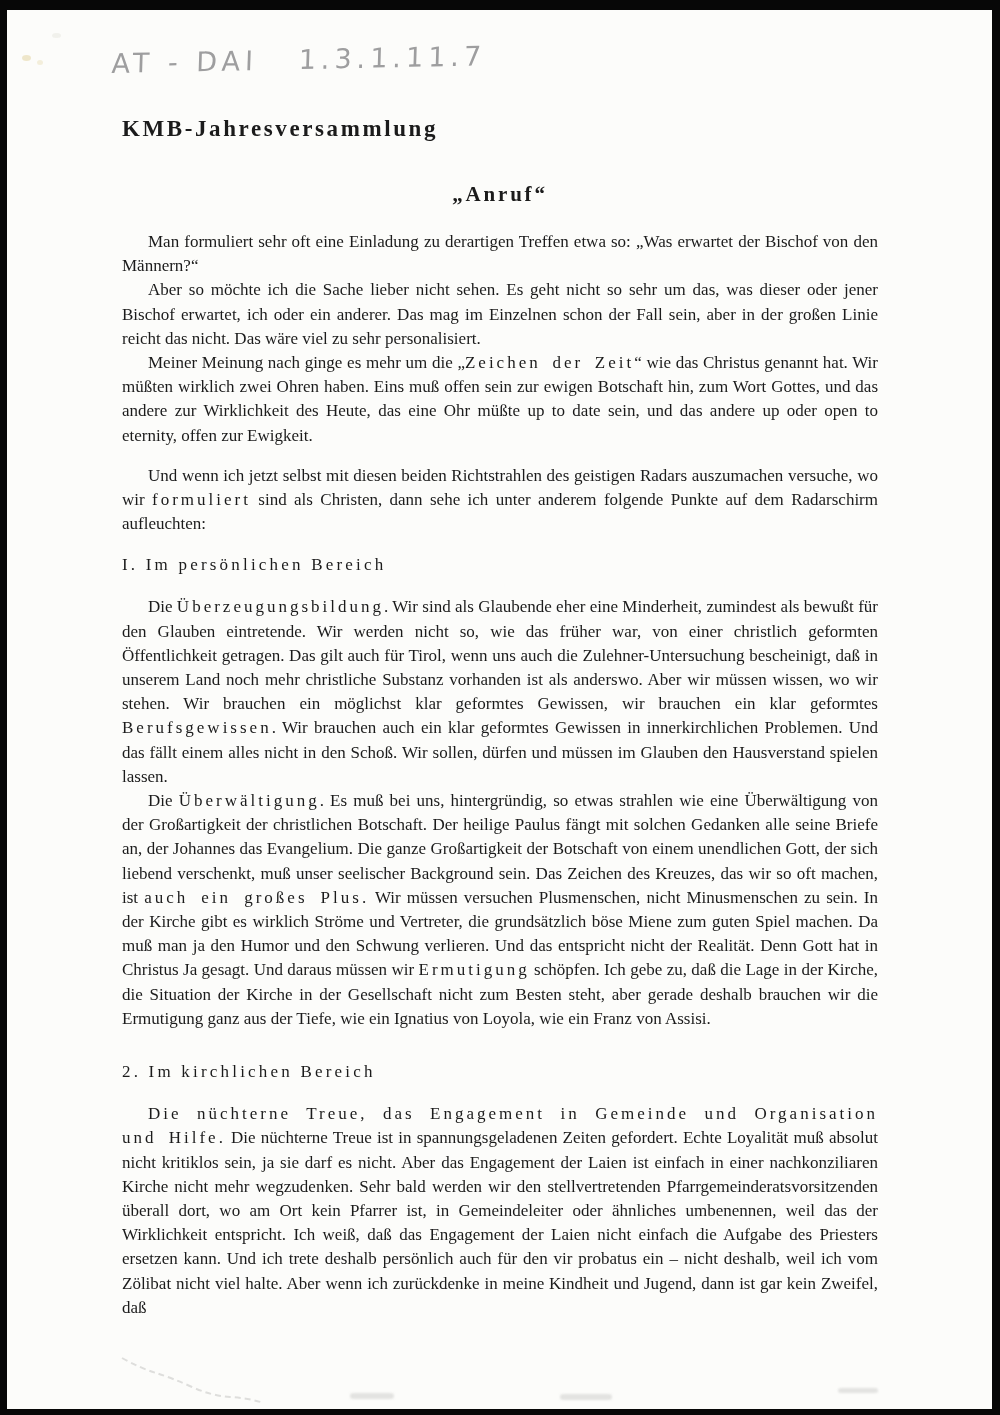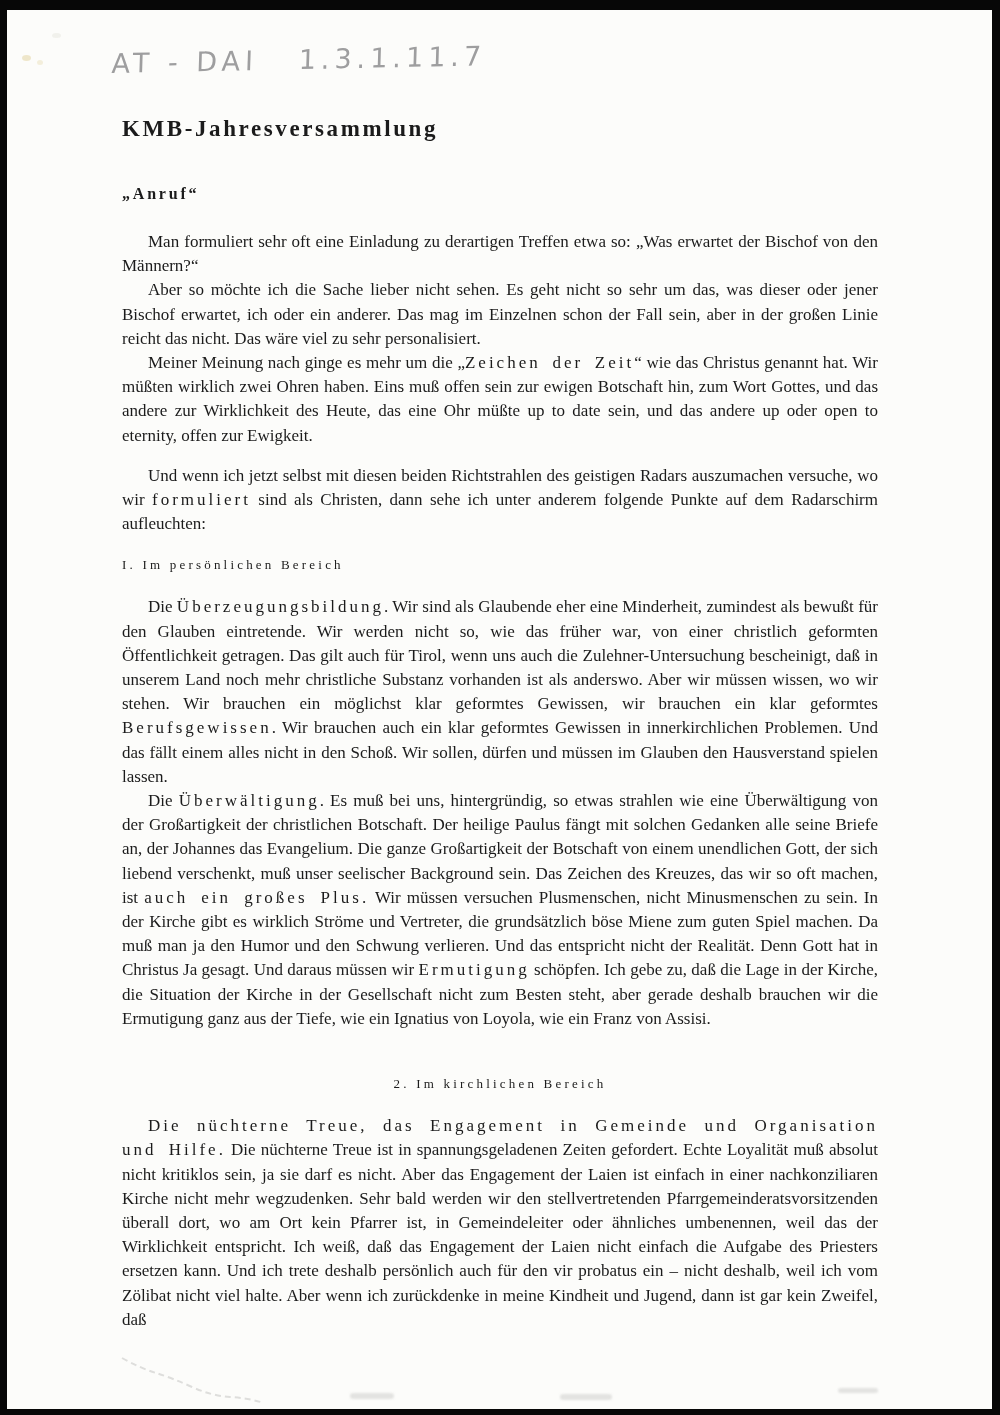--- a/index.html
+++ b/index.html
@@ -34,35 +34,35 @@
   }
   
   .content{position:absolute;left:122px;top:0;width:756px;}
   .hdr{margin-top:117px;}
   .hdr-title{
     font-weight:bold;font-size:23px;letter-spacing:2.6px;
     line-height:23px;
   }
   .hdr-sub{font-size:17px;line-height:23px;}
   .speech-title{
-    margin-top:42px;font-weight:bold;font-size:16px;
-    letter-spacing:2.8px;line-height:24px;
+    margin-top:42px;font-weight:bold;font-size:21px;
+    letter-spacing:2.8px;line-height:24px;text-align:center;
   }
   .para{
     margin:0;font-size:17px;line-height:24.2px;
     text-align:justify;text-indent:26px;
   }
   .para-first{margin-top:24px;}
   .gap-before{margin-top:16px;}
   .sperr{letter-spacing:3px;word-spacing:4px;}
   .sec-h{
-    margin:16px 0 18px 0;font-size:13px;line-height:25px;
+    margin:16px 0 18px 0;font-size:17px;line-height:25px;
     letter-spacing:3.2px;
   }
-  .sec-h2{margin-top:40px;text-align:center;}
+  .sec-h2{margin-top:28px;}
   
   .squiggle{position:absolute;left:118px;top:1352px;opacity:.55;}
   .smudge{position:absolute;background:#cfcfcd;filter:blur(1.2px);opacity:.55;border-radius:3px;}
   .smudge-1{left:350px;top:1393px;width:44px;height:6px;}
   .smudge-2{left:560px;top:1394px;width:52px;height:6px;}
   .smudge-3{left:838px;top:1388px;width:40px;height:5px;}
 </style>
 </head>
 <body>
 

